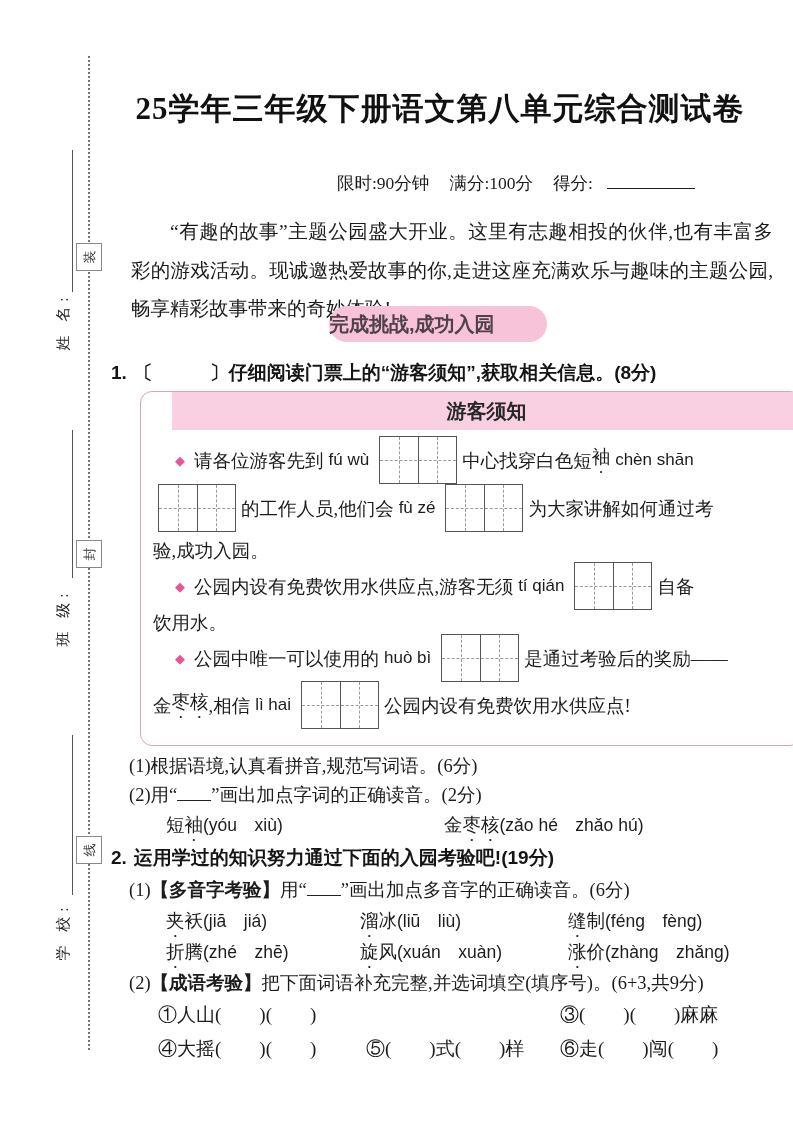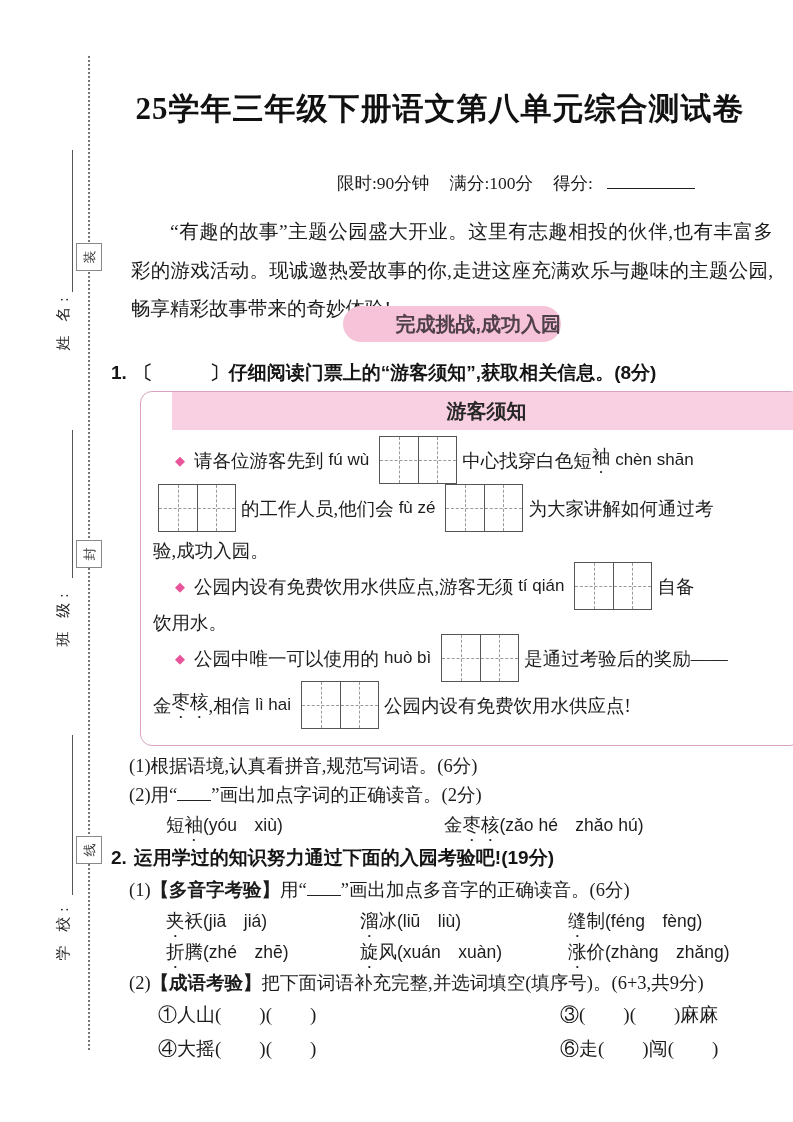--- a/index.html
+++ b/index.html
@@ -17,22 +17,22 @@
           white-space:nowrap;font-size:15px;letter-spacing:5px;color:#222;}
   
   .title{position:absolute;left:110px;top:88px;width:660px;text-align:center;
          font-size:31px;font-weight:bold;letter-spacing:1px;color:#111;}
   .meta{position:absolute;left:337px;top:171px;font-size:17.5px;white-space:nowrap;}
   .meta span{margin-right:20px;}
   .blank{display:inline-block;width:34px;height:0.95em;border-bottom:1.6px solid #222;}
   .scoreblank{width:88px;margin-right:0;}
   .intro{position:absolute;left:131px;top:213px;width:642px;font-size:19.5px;line-height:38.5px;
          text-align:justify;text-indent:2em;color:#1c1c1c;}
-  .banner{position:absolute;left:343px;top:306px;width:218px;height:36px;border-radius:18px;
-          background:#f6c3d9;display:flex;align-items:center;justify-content:flex-end;}
+  .banner{position:absolute;left:329px;top:306px;width:218px;height:36px;border-radius:18px;
+          background:#f6c3d9;display:flex;align-items:center;justify-content:flex-start;}
   .banner span{font-family:"Liberation Sans","DejaVu Sans",sans-serif;font-weight:bold;
                font-size:20px;color:#50404a;}
   .qhead{position:absolute;font-size:19px;white-space:nowrap;color:#151515;}
   .qhead .num{margin-right:7px;}
   
   .nbox{position:absolute;left:140px;top:391px;width:629px;height:353px;background:#fff;
         border:1.5px solid #d9a3c0;border-radius:12px;overflow:hidden;padding-left:31px;}
   .nhead{height:38px;background:#f8d0e1;display:flex;align-items:center;justify-content:center;}
   .nhead span{font-family:"Liberation Sans","DejaVu Sans",sans-serif;font-weight:bold;
               font-size:20px;color:#262626;}
@@ -191,15 +191,16 @@
   <div class="opt" style="left:360px;top:939px;"><span class="dotted">旋</span><span>风</span><span class="py">(xuán　xuàn)</span></div>
   <div class="opt" style="left:568px;top:939px;"><span class="dotted">涨</span><span>价</span><span class="py">(zhàng　zhǎng)</span></div>
 
   <div class="subq" style="left:129px;top:970px;">
     <span>(2)</span><span class="tag">【成语考验】</span><span>把下面词语补充完整,并选词填空(填序号)。(6+3,共9分)</span>
   </div>
 
   <div class="iditem" style="left:158px;top:1002px;">①人山(　　)(　　)</div>
   <div class="iditem" style="left:560px;top:1002px;">③(　　)(　　)麻麻</div>
   <div class="iditem" style="left:158px;top:1036px;">④大摇(　　)(　　)</div>
+  <div class="iditem" style="left:366px;top:1036px;">⑤(　　)式(　　)样</div>
   <div class="iditem" style="left:560px;top:1036px;">⑥走(　　)闯(　　)</div>
 
 </div>
 
 </body></html>

